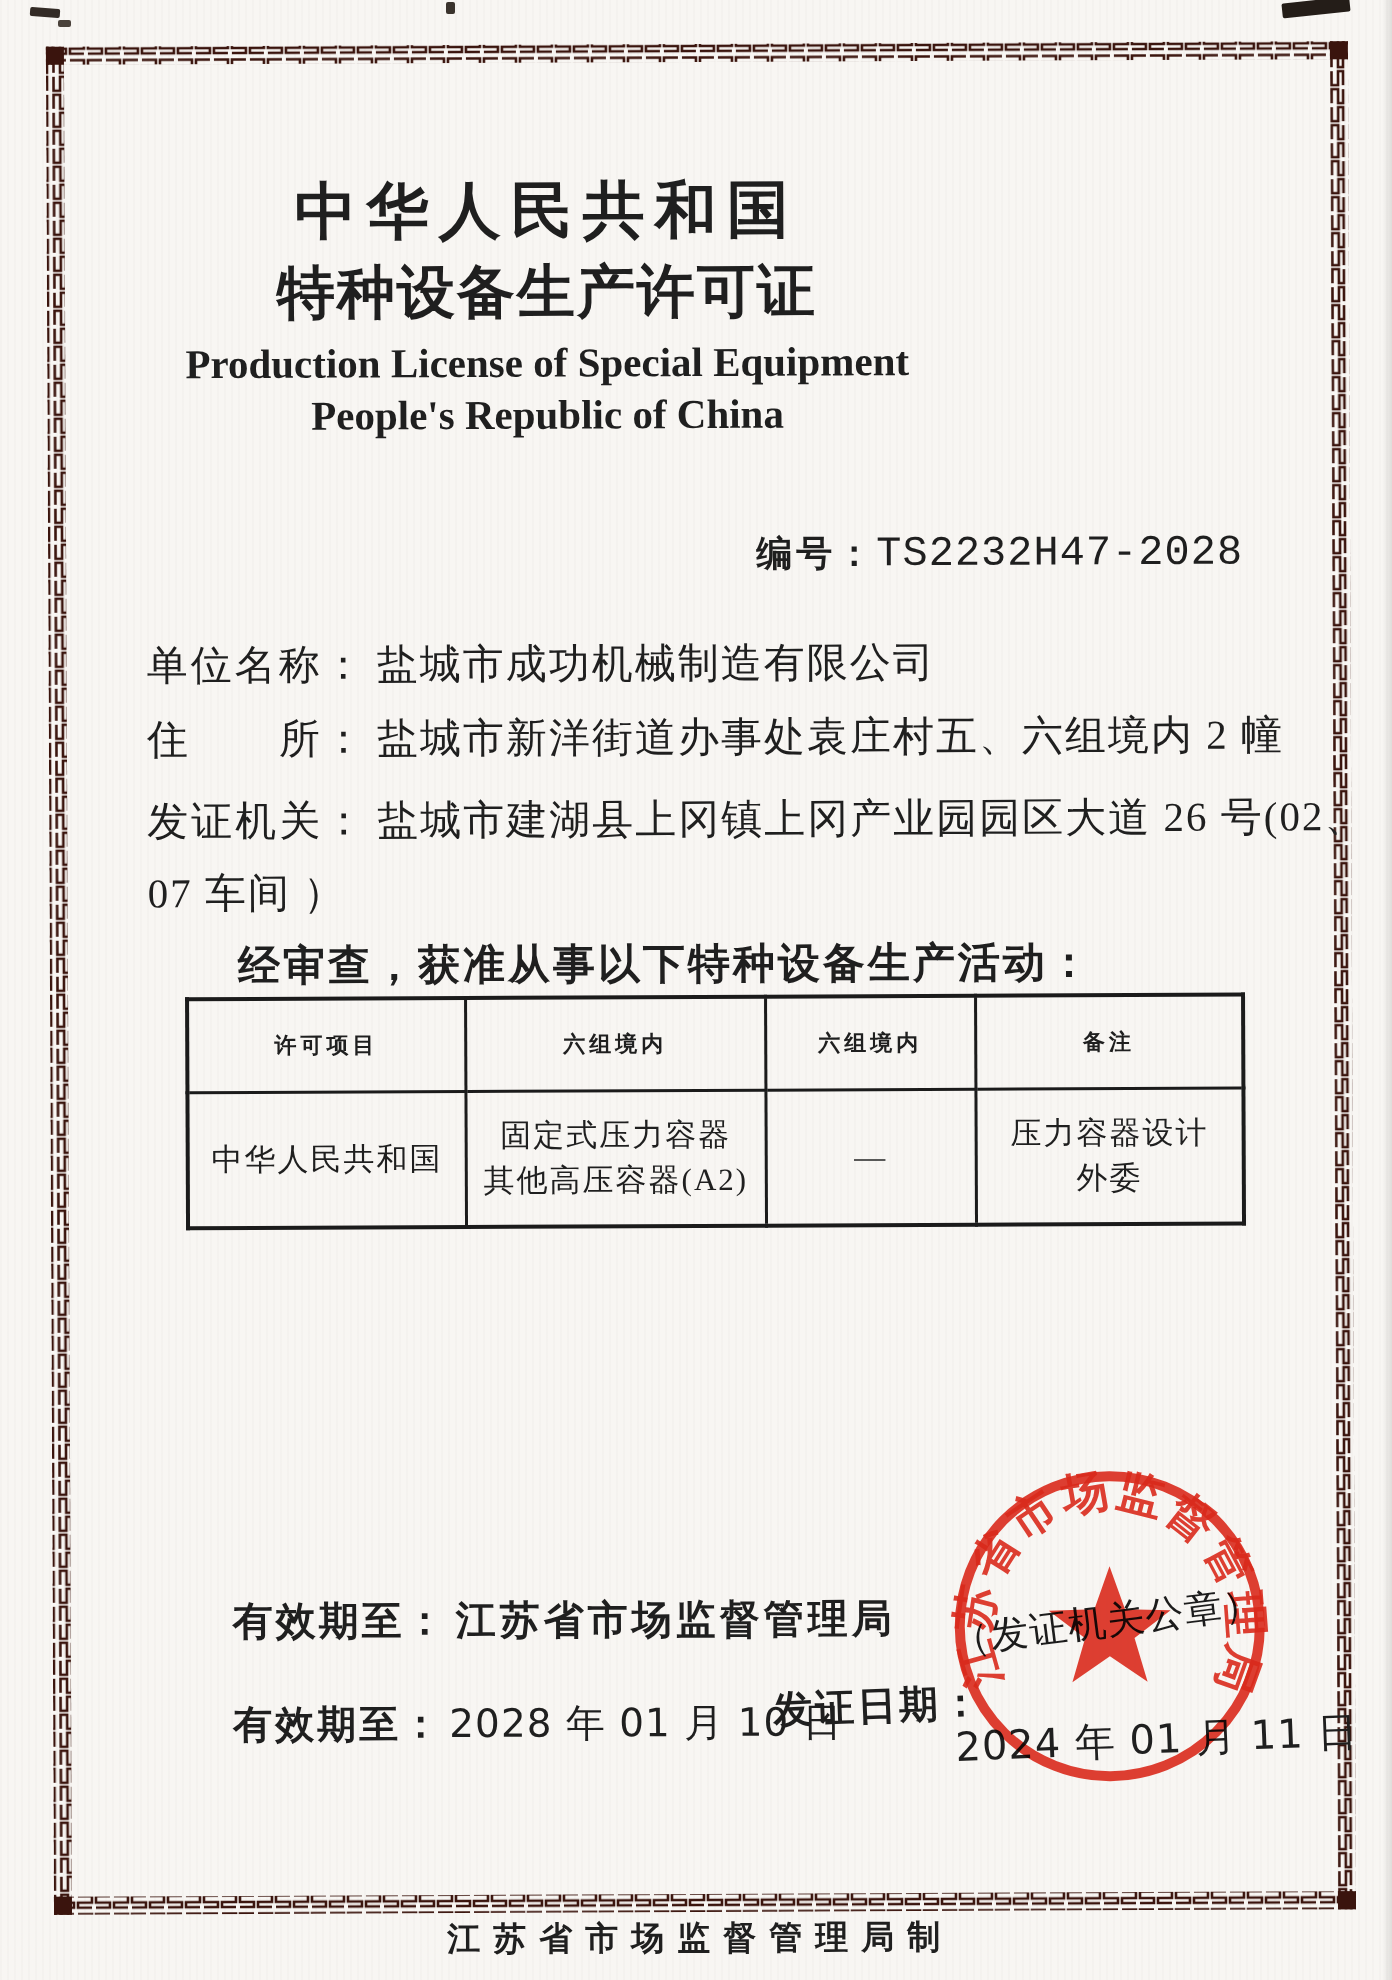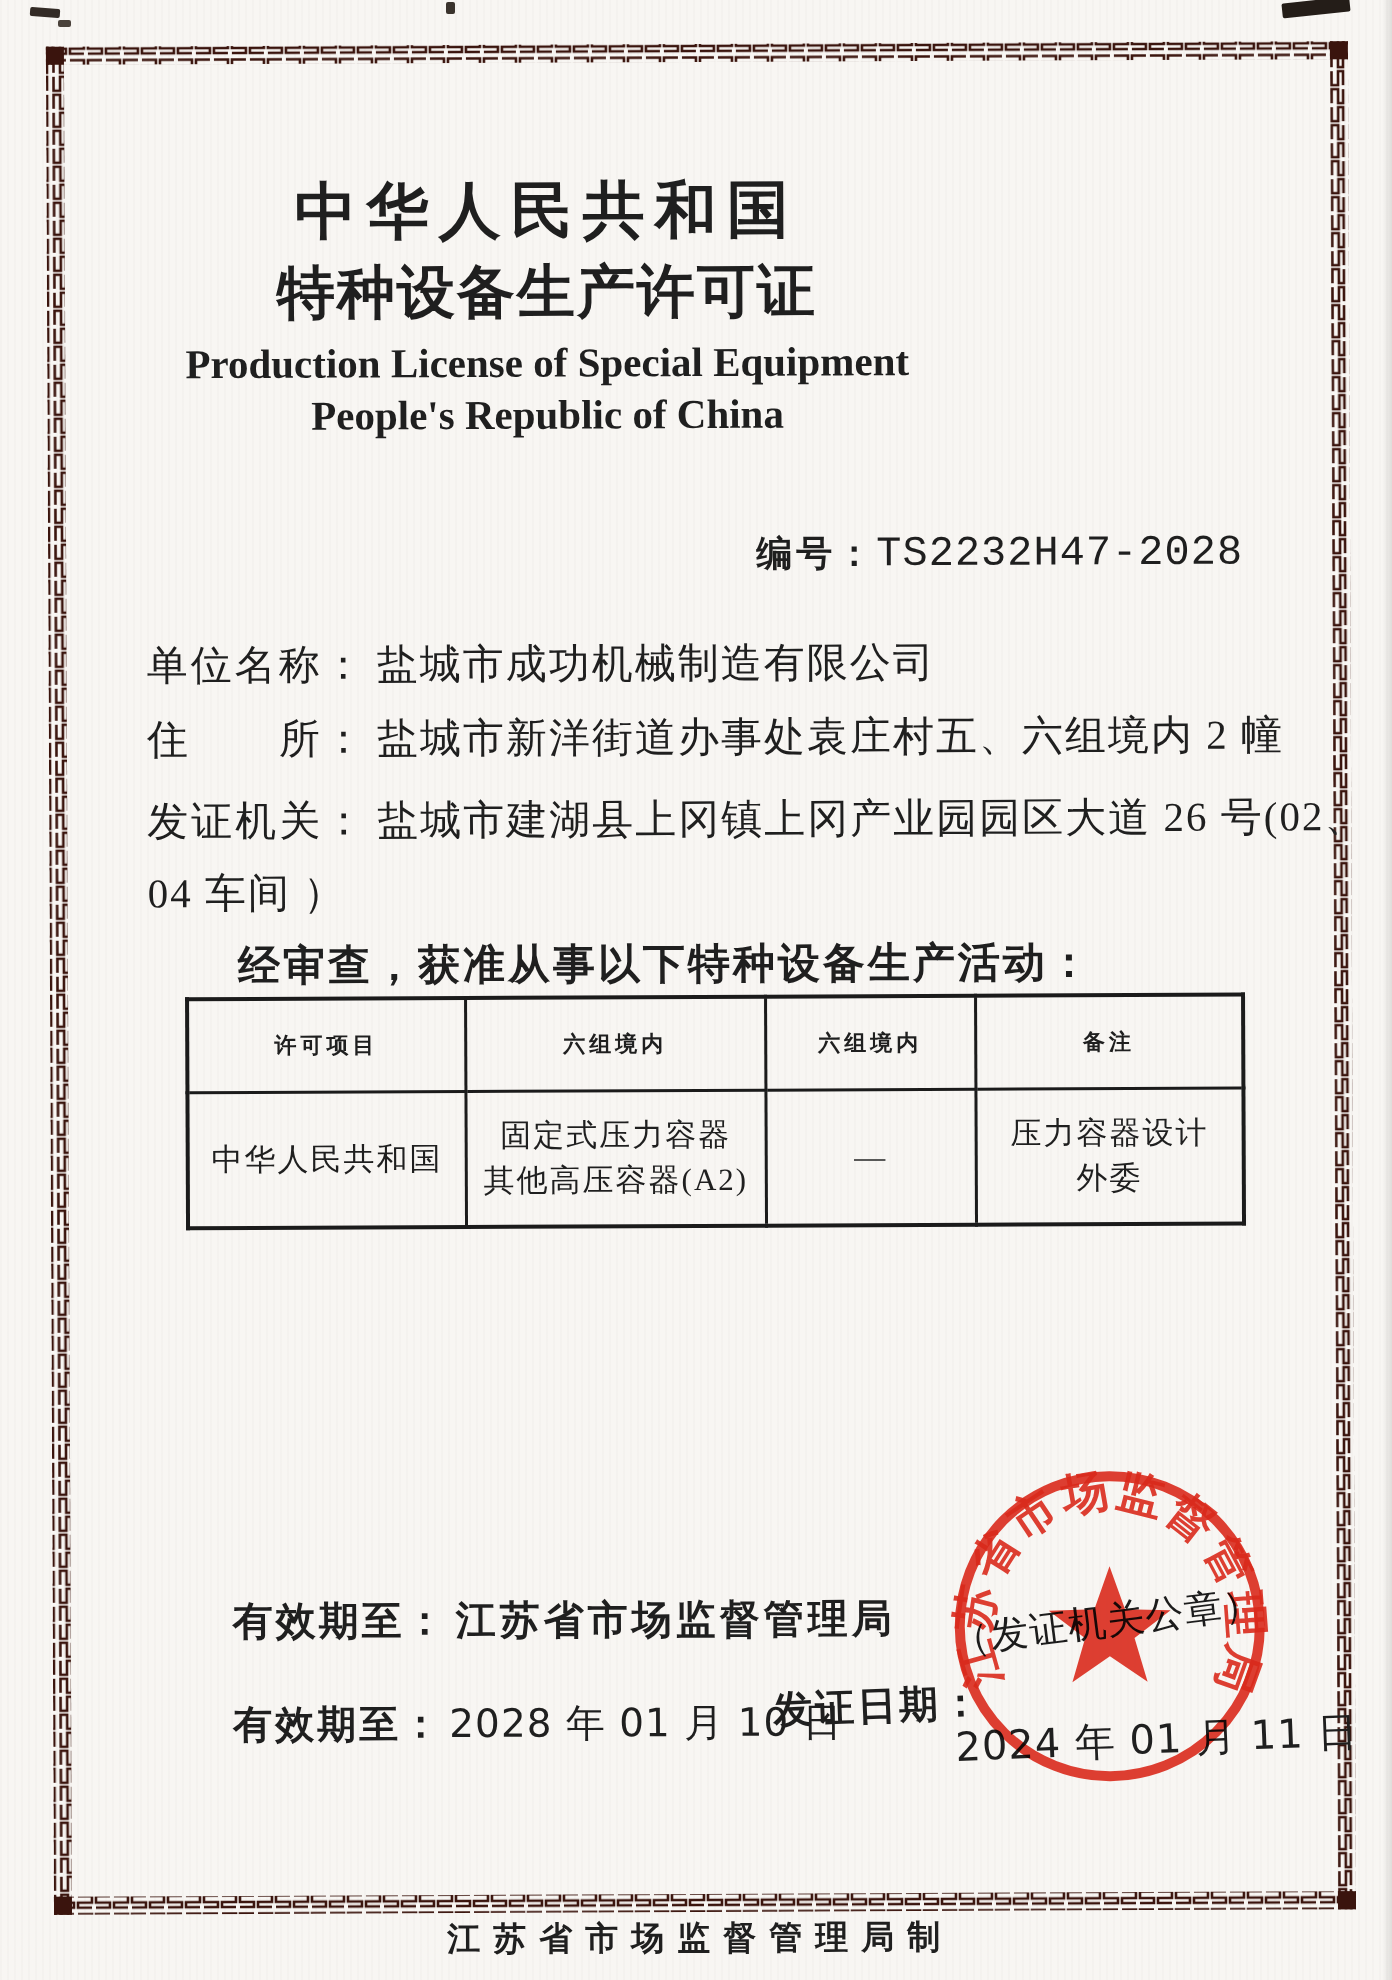--- a/index.html
+++ b/index.html
@@ -116,21 +116,21 @@
   <div class="abs field f-unit">
     <span class="lbl">单位名称：</span><span class="val">盐城市成功机械制造有限公司</span>
   </div>
   <div class="abs field f-res">
     <span class="lbl">住　　所：</span><span class="val">盐城市新洋街道办事处袁庄村五、六组境内 2 幢</span>
   </div>
   <div class="abs field f-mfg">
     <span class="lbl">发证机关：</span><span class="val">盐城市建湖县上冈镇上冈产业园园区大道 26 号(02、</span>
   </div>
   <div class="abs field f-mfg2">
-    <span class="val" style="margin-left:0;">04 车间 ）</span>
+    <span class="val" style="margin-left:0;">07 车间 ）</span>
   </div>
   <div class="abs f-approval">经审查，获准从事以下特种设备生产活动：</div>
 
   <table class="abs license-table">
     <colgroup>
       <col style="width:278px;">
         <col style="width:300px;">
         <col style="width:210px;">
         <col style="width:268px;">
     </colgroup>

